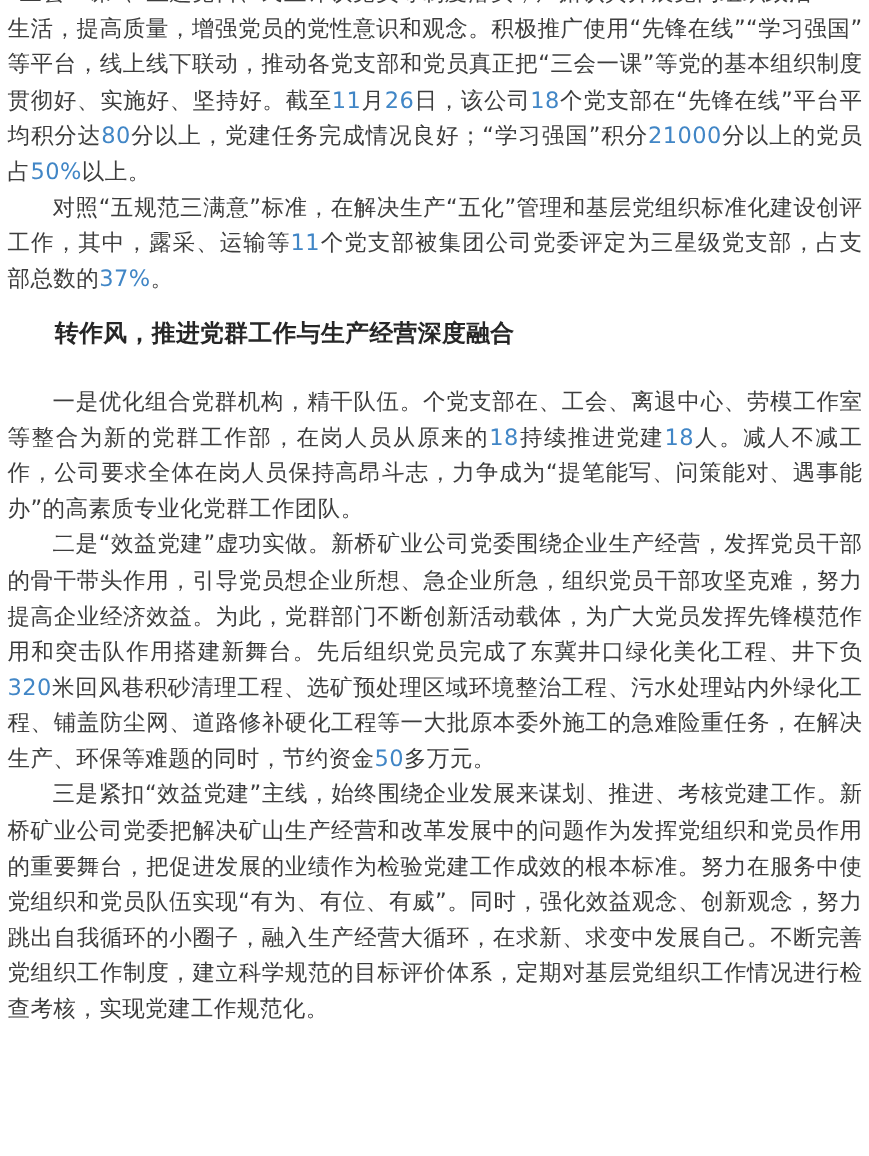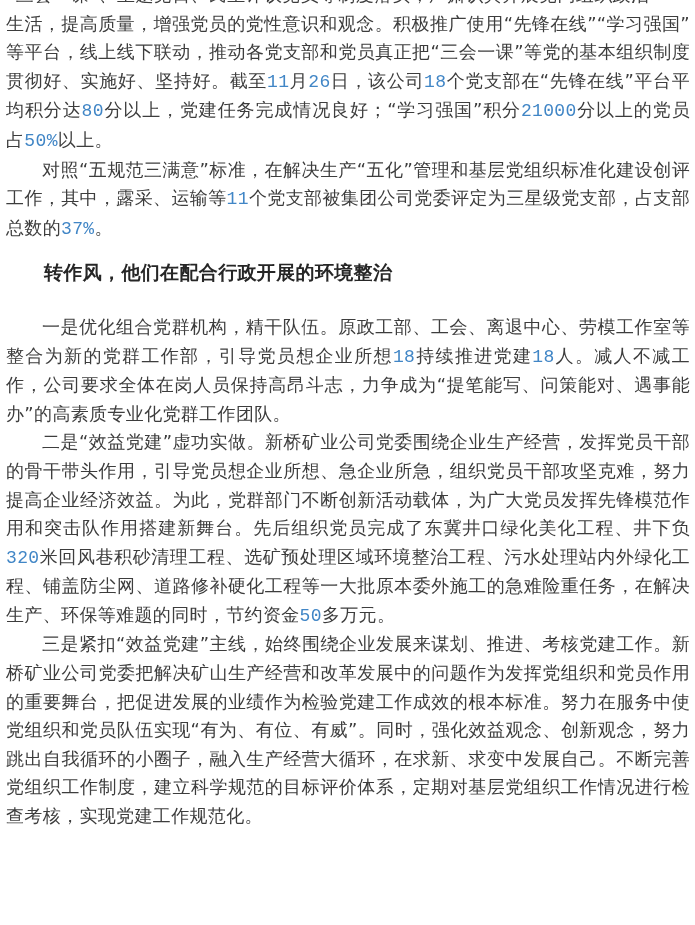--- a/index.html
+++ b/index.html
@@ -33,26 +33,26 @@
     white-space:nowrap;
     overflow:hidden;
   }
   .heading{
     font-weight:bold;
     font-size:19px;
     color:var(--heading-text);
     text-indent:2em;
     margin:15px 0 26px 0;
   }
-  .number{color:var(--number-highlight);font-family:Liberation Mono, monospace;}
+  .number{color:var(--number-highlight);}
 </style>
 </head>
 <body>
 
 <div class="article">
     <p class="block clipped"><span class="run">“三会一课”、主题党日、民主评议党员等制度落实，严肃认真开展党内组织政治</span></p>
     <p class="block paragraph"><span class="run">生活，提高质量，增强党员的党性意识和观念。积极推广使用“先锋在线”“学习强国”等平台，线上线下联动，推动各党支部和党员真正把“三会一课”等党的基本组织制度贯彻好、实施好、坚持好。截至</span><span class="number">11</span><span class="run">月</span><span class="number">26</span><span class="run">日，该公司</span><span class="number">18</span><span class="run">个党支部在“先锋在线”平台平均积分达</span><span class="number">80</span><span class="run">分以上，党建任务完成情况良好；“学习强国”积分</span><span class="number">21000</span><span class="run">分以上的党员占</span><span class="number">50%</span><span class="run">以上。</span></p>
     <p class="block paragraph indent"><span class="run">对照“五规范三满意”标准，在解决生产“五化”管理和基层党组织标准化建设创评工作，其中，露采、运输等</span><span class="number">11</span><span class="run">个党支部被集团公司党委评定为三星级党支部，占支部总数的</span><span class="number">37%</span><span class="run">。</span></p>
-    <h2 class="block heading indent"><span class="run">转作风，他们在配合行政开展的环境整治</span></h2>
-    <p class="block paragraph indent"><span class="run">一是优化组合党群机构，精干队伍。原政工部、工会、离退中心、劳模工作室等整合为新的党群工作部，引导党员想企业所想</span><span class="number">18</span><span class="run">持续推进党建</span><span class="number">18</span><span class="run">人。减人不减工作，公司要求全体在岗人员保持高昂斗志，力争成为“提笔能写、问策能对、遇事能办”的高素质专业化党群工作团队。</span></p>
+    <h2 class="block heading indent"><span class="run">转作风，推进党群工作与生产经营深度融合</span></h2>
+    <p class="block paragraph indent"><span class="run">一是优化组合党群机构，精干队伍。个党支部在、工会、离退中心、劳模工作室等整合为新的党群工作部，在岗人员从原来的</span><span class="number">18</span><span class="run">持续推进党建</span><span class="number">18</span><span class="run">人。减人不减工作，公司要求全体在岗人员保持高昂斗志，力争成为“提笔能写、问策能对、遇事能办”的高素质专业化党群工作团队。</span></p>
     <p class="block paragraph indent"><span class="run">二是“效益党建”虚功实做。新桥矿业公司党委围绕企业生产经营，发挥党员干部的骨干带头作用，引导党员想企业所想、急企业所急，组织党员干部攻坚克难，努力提高企业经济效益。为此，党群部门不断创新活动载体，为广大党员发挥先锋模范作用和突击队作用搭建新舞台。先后组织党员完成了东冀井口绿化美化工程、井下负</span><span class="number">320</span><span class="run">米回风巷积砂清理工程、选矿预处理区域环境整治工程、污水处理站内外绿化工程、铺盖防尘网、道路修补硬化工程等一大批原本委外施工的急难险重任务，在解决生产、环保等难题的同时，节约资金</span><span class="number">50</span><span class="run">多万元。</span></p>
     <p class="block paragraph indent"><span class="run">三是紧扣“效益党建”主线，始终围绕企业发展来谋划、推进、考核党建工作。新桥矿业公司党委把解决矿山生产经营和改革发展中的问题作为发挥党组织和党员作用的重要舞台，把促进发展的业绩作为检验党建工作成效的根本标准。努力在服务中使党组织和党员队伍实现“有为、有位、有威”。同时，强化效益观念、创新观念，努力跳出自我循环的小圈子，融入生产经营大循环，在求新、求变中发展自己。不断完善党组织工作制度，建立科学规范的目标评价体系，定期对基层党组织工作情况进行检查考核，实现党建工作规范化。　</span></p>
   </div>
 
 </body></html>

